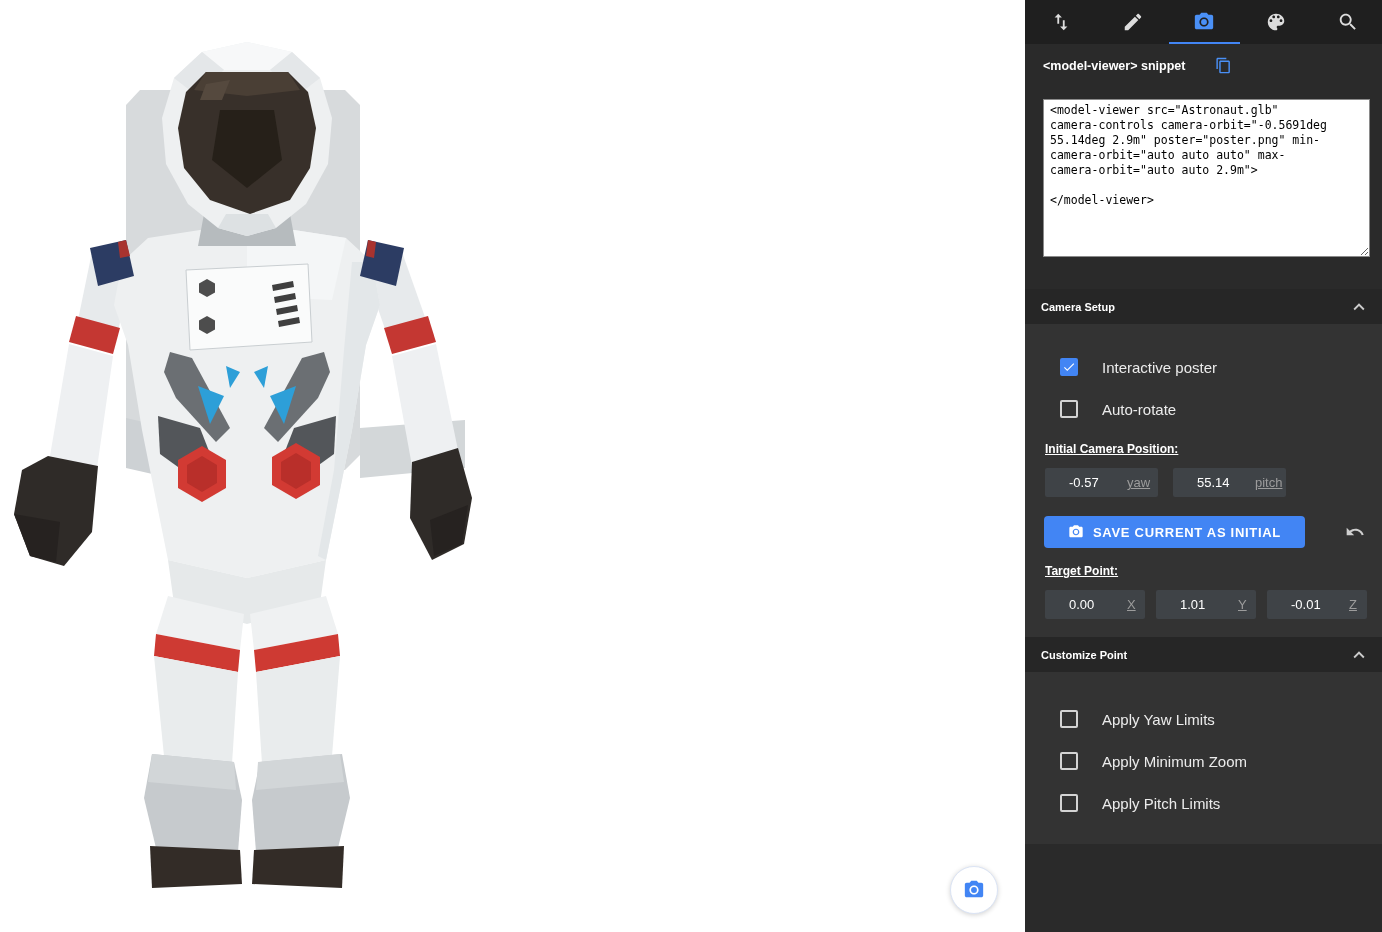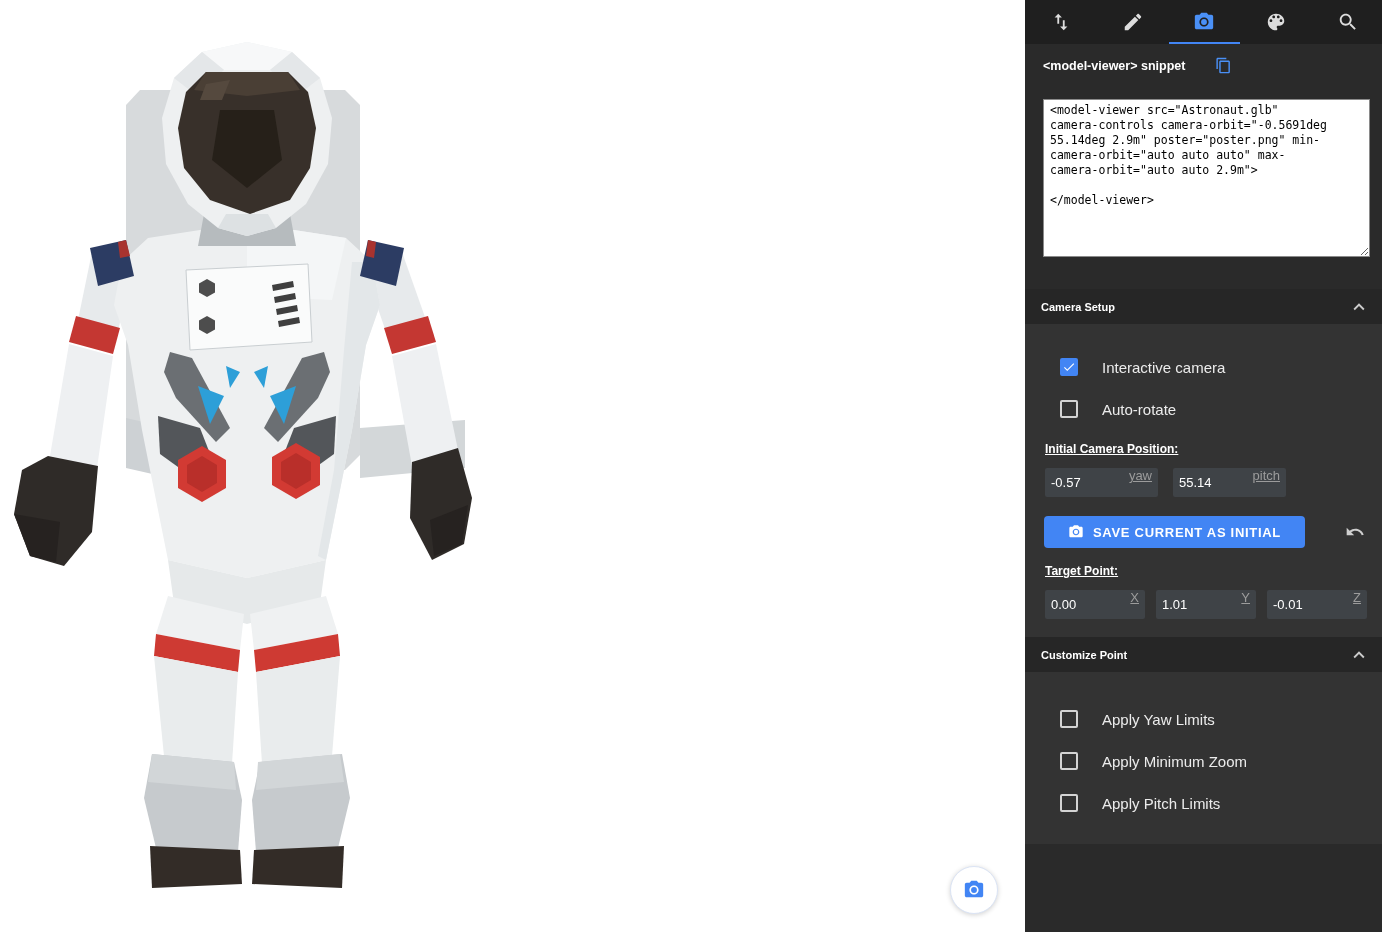--- a/index.html
+++ b/index.html
@@ -61,21 +61,21 @@
   }
   .checkbox svg { width:16px; height:16px; fill:#ffffff; display:none; }
   .checkbox.checked { background:#4285f4; border-color:#4285f4; }
   .checkbox.checked svg { display:block; }
   .check-label { margin-left:24px; font-size:15px; color:#ececec; }
 
   .field-label { font-size:12px; font-weight:bold; color:#ffffff; margin:22px 0 12px 20px;text-decoration:underline; }
   .field-row { display:flex; margin-left:20px; }
   .field {
     height:29px; background:#3f4347; border-radius:2px; display:flex;
-    padding:0 6px; margin-right:15px;
+    align-items:center; padding:0 24px; margin-right:15px;
   }
   .field.w2 { width:113px; }
   .field.w3 { width:100px; margin-right:11px; }
   .field input {
     background:transparent; border:none; outline:none; color:#ffffff;
     font-size:13px; font-family:"Liberation Sans", sans-serif; width:58px; padding:0;
   }
   .field .unit { margin-left:auto; color:#9c9c9c; font-size:13px;text-decoration:underline; }
 
   .save-row { display:flex; align-items:center; margin:19px 19px 0 19px; }
@@ -239,21 +239,21 @@
       </svg>
   </div>
 
   <div class="section-content cam-content">
     <div class="check-row">
       <span class="checkbox checked">
         <svg viewBox="0 0 24 24">
             <path d="M9 16.17L4.83 12l-1.42 1.41L9 19 21 7l-1.41-1.41z"></path>
           </svg>
       </span>
-      <span class="check-label">Interactive camera</span>
+      <span class="check-label">Interactive poster</span>
     </div>
     <div class="check-row">
       <span class="checkbox">
         
       </span>
       <span class="check-label">Auto-rotate</span>
     </div>
 
     <div class="field-label">Initial Camera Position:</div>
     <div class="field-row">

